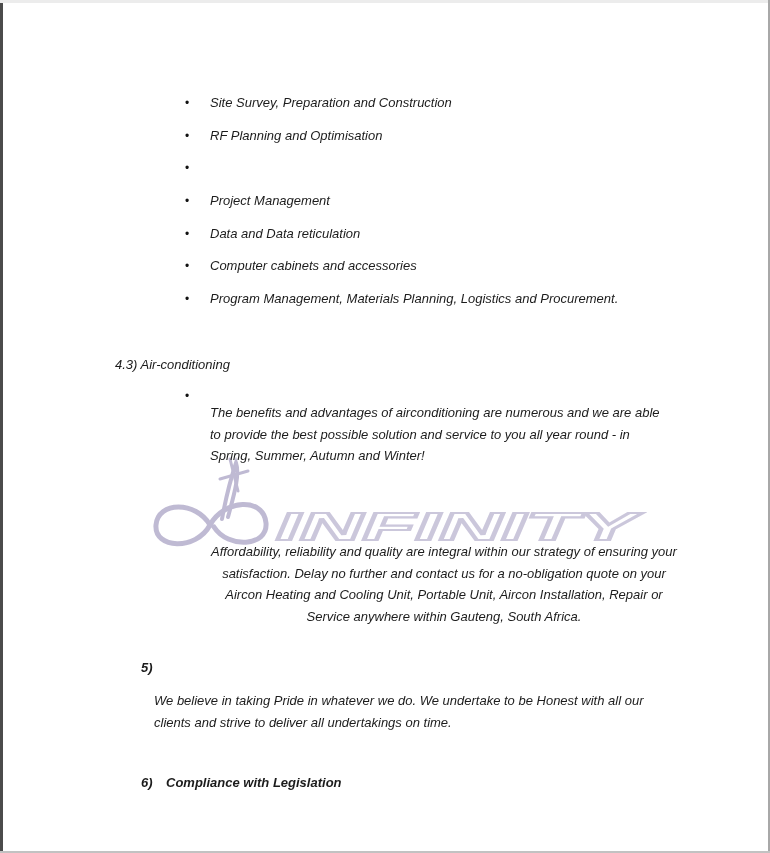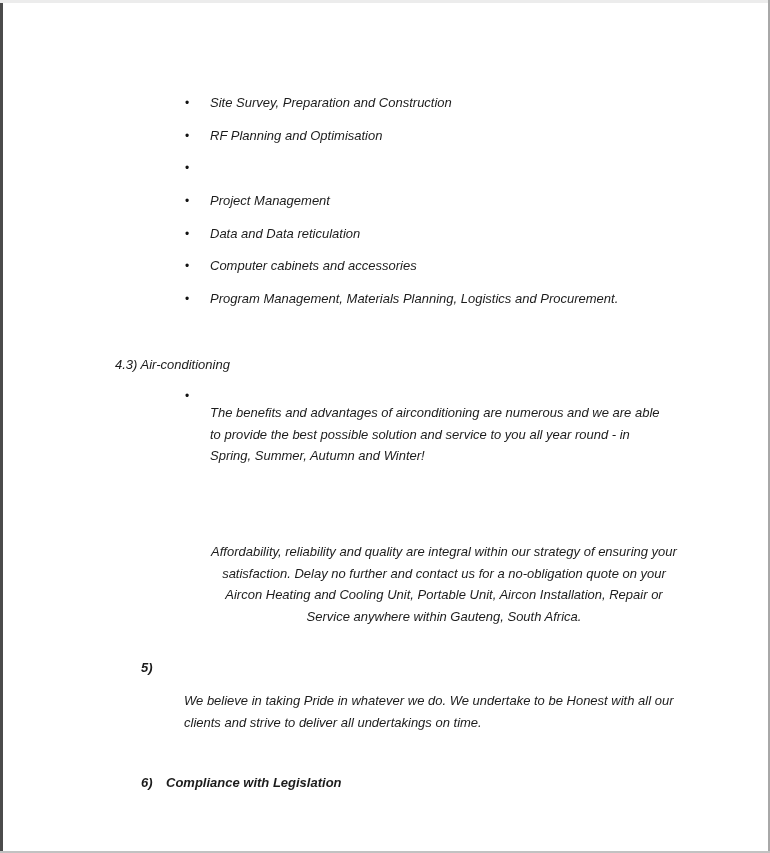--- a/index.html
+++ b/index.html
@@ -36,21 +36,21 @@
   .h43 { left:115px; top:354px; width:400px;font-style:italic; }
   .p-bulleted { left:185px; top:386px; display:flex; }
   .p-bulleted .bullet-marker { line-height:21.5px; }
   .p-bulleted .ptext { width:460px;margin-top:16px; }
   .p2 { left:210px; top:463px; width:462px; }
   .p3 { left:210px; top:541px; width:468px;text-align:center; }
   
   .sec-heading { display:flex; font-weight:bold; }
   .sec-num { width:25px; flex:0 0 25px; }
   .h5 { left:141px; top:657px; width:450px; }
-  .p5 { left:184px; top:690px; width:502px; }
+  .p5 { left:154px; top:690px; width:502px; }
   .h6 { left:141px; top:772px; width:450px; }
   .p6 { left:166px; top:804px; width:502px; }
 
   
   .watermark {
     position:absolute; left:148px; top:445px;
     width:510px; height:120px;
     z-index:1; opacity:0.9;
     pointer-events:none;
   }
@@ -58,20 +58,30 @@
 </head>
 <body>
 
 <div class="page">
 
   <div class="edge-top"></div>
   <div class="edge-left"></div>
   <div class="edge-right"></div>
   <div class="edge-bottom"></div>
 
+  <div class="watermark">
+    <svg width="510" height="120" viewBox="0 0 510 120" xmlns="http://www.w3.org/2000/svg">
+      <g stroke="#b9b3cf" fill="none" stroke-width="5" stroke-linecap="round">
+        <path d="M62 80 C48 56, 10 56, 8 80 C6 104, 48 106, 62 80 C76 54, 116 52, 118 78 C120 102, 80 104, 66 82"></path>
+        <path d="M80 72 C86 50, 92 30, 88 18 C84 30, 78 52, 74 74" stroke-width="4"></path>
+        <path d="M72 34 L100 26 M82 14 L90 46" stroke-width="3"></path>
+      </g>
+      <text x="128" y="95" font-size="38" font-style="italic" font-weight="bold" font-family="Liberation Sans, DejaVu Sans, sans-serif" textLength="360" lengthAdjust="spacingAndGlyphs" fill="none" stroke="#c6c1d8" stroke-width="2.2">INFINITY</text>
+    </svg>
+  </div>
 
   <div class="doc-text list-top">
     <div class="li">
       <span class="bullet-marker">•</span>
       <span>Site Survey, Preparation and Construction</span>
     </div>
     <div class="li">
       <span class="bullet-marker">•</span>
       <span>RF Planning and Optimisation</span>
     </div>

